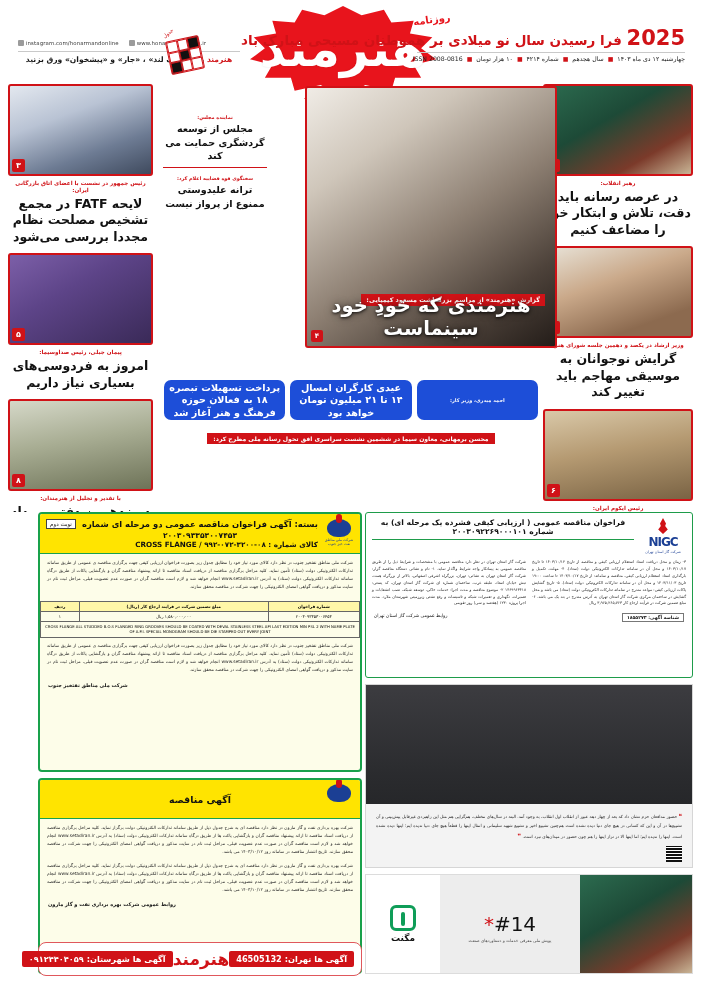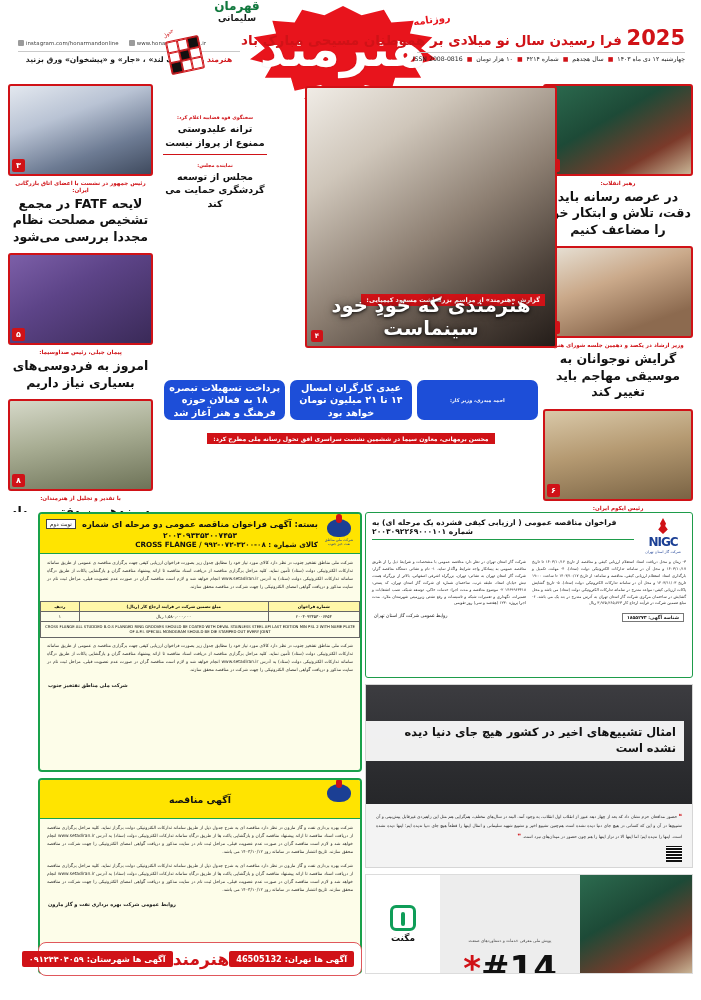--- a/index.html
+++ b/index.html
@@ -220,21 +220,21 @@
   }
   .tender-top { display: flex; padding: 5px 6px 2px; gap: 6px; align-items: flex-start; }
   .nig-logo { width: 46px; flex: 0 0 46px; text-align: center; }
   .nig-flame {
     width: 12px; height: 16px; margin: 0 auto 1px; background:#d01217;
     clip-path: polygon(50% 0, 75% 35%, 68% 50%, 90% 72%, 50% 100%, 10% 72%, 32% 50%, 25% 35%);
   }
   .nig-word { font-size: 12px; font-weight: bold; color:#1b3f94; letter-spacing:-1px; }
   .nig-cap { font-size: 3.6px; color:#1b3f94; line-height:1.25; margin-top:1px; }
   .tender-title {
-    flex: 1; text-align: left; font-size: 7.6px; font-weight: bold; color:#111;
+    flex: 1; text-align: center; font-size: 7.6px; font-weight: bold; color:#111;
     border-bottom: 1px solid #1e9c4a; padding-bottom: 3px;
   }
   .tender-cols { display: flex; gap: 6px; padding: 3px 6px 4px; }
   .tender-cols .c { flex: 1; font-size: 3.9px; line-height: 1.75; color: #2a2a2a; text-align: justify; }
   .tender-foot { display:flex; justify-content: space-between; padding: 2px 8px 4px; font-size: 4.6px; color:#111; }
   .tender-code { border: 1px solid #777; padding: 1px 4px; font-weight: bold; }
 
   
   .ad-photo {
     right: 8px; top: 172px; width: 328px; height: 184px;
@@ -257,21 +257,21 @@
 
   
   .ad-magnet {
     right: 8px; top: 362px; width: 328px; height: 100px;
     background: #f1f1f1; border: 1px solid #dcdcdc; display:flex; overflow:hidden;
   }
   .magnet-photo { width: 112px; background: #5b6a55; }
   .magnet-mid { flex: 1; background: #ededed; position: relative; }
   .magnet-hash {
     position: absolute; left: 50%; top: 50%; transform: translate(-50%,-50%);
-    font-size: 34px; font-weight: bold; color:#111; direction: ltr; white-space: nowrap; margin-top: 44px;
+    font-size: 20px; font-weight: normal; color:#111; direction: ltr; white-space: nowrap;
   }
   .magnet-hash .st { color:#d01217; }
   .magnet-sub {
     position: absolute; left: 0; top: 64%; width: 100%; text-align: center;
     font-size: 4.2px; color:#444;
   }
   .magnet-brand { width: 74px; background:#ffffff; display:flex; flex-direction:column;
                   align-items:center; justify-content:center; gap:2px; }
   .mg-icon { width: 26px; height: 26px; border: 3px solid #0f9d58; border-radius: 6px; position: relative; }
   .mg-icon:after { content:""; position:absolute; left:50%; top:4px; transform:translateX(-50%);
@@ -324,24 +324,20 @@
       <span>را در «مگ لند» ، «جار» و «پیشخوان» ورق بزنید</span>
     </div>
 
     <div class="logo-block">
       <div class="logo-flame"></div>
       <div class="logo-word">هنرمند</div>
       <div class="logo-rooznameh">روزنامه</div>
       <div class="logo-sub">صاحب امتیاز و مدیر مسئول: ...</div>
     </div>
 
-    <div class="qahreman-badge">
-      <div class="qb-t">قهرمان</div>
-      <div class="qb-s">سلیمانی</div>
-    </div>
 
     <div class="cw-label">جدول</div>
     <div class="crossword-ico">
       <i></i>
         <i></i>
         <i></i>
         <i></i>
         <i></i>
         <i></i>
         <i></i>
@@ -426,26 +422,26 @@
     <div class="center">
 
       <div class="hero p-hero">
         <div class="hero-kicker">گزارش «هنرمند» از مراسم بزرگداشت مسعود کیمیایی:</div>
         <div class="hero-head">هنرمندی که خودِ خود سینماست</div>
         <div class="hero-badge">۴</div>
       </div>
 
       <div class="brief-col">
         <div class="brief">
+          <div class="brief-kicker">نماینده مجلس:</div>
+          <div class="brief-head">مجلس از توسعه گردشگری حمایت می کند</div>
+        </div>
+        <div class="brief">
           <div class="brief-kicker">سخنگوی قوه قضاییه اعلام کرد:</div>
           <div class="brief-head">ترانه علیدوستی ممنوع از پرواز نیست</div>
-        </div>
-        <div class="brief">
-          <div class="brief-kicker">نماینده مجلس:</div>
-          <div class="brief-head">مجلس از توسعه گردشگری حمایت می کند</div>
         </div>
       </div>
     </div>
 
     <div class="redrow">
       <div class="redbox">
         <div class="rk"></div>
         <div class="rh">پرداخت تسهیلات تبصره ۱۸ به فعالان حوزه فرهنگ و هنر آغاز شد</div>
       </div>
       <div class="redbox">
@@ -536,21 +532,20 @@
       <div class="tender-foot">
         <div class="tender-code">
           <span>شناسه آگهی:</span>
           <span>۱۸۵۵۲۷۳</span>
         </div>
         <div>روابط عمومی شرکت گاز استان تهران</div>
       </div>
     </div>
 
     <div class="ad-box ad-photo p-crowd">
-      <div class="ph-head">امثال تشییع‌های اخیر در کشور هیچ جای دنیا دیده نشده است</div>
       <div class="ph-body">
         <span class="quote-mark">❝</span>
         <span>حضور مدافعان حرم نشان داد که بعد از چهار دهه عبور از انقلاب اول انقلاب، به وجود آمد. البته در سال‌های مختلف، هم‌گرایی هم مثل این راهبردی غیرقابل پیش‌بینی و آن تشییع‌ها در آن و این که کسانی در هیچ جای دنیا دیده نشده است هم‌چنین تشییع اخیر و تشییع شهید سلیمانی و امثال اینها را قطعاً هیچ جای دنیا ندیده ایم؛ اینها دیده نشده است. اینها را ندیده ایم؛ اما اینها الا در تراز اینها را هم چون حضور در میدان‌های نبرد است.</span>
         <span class="quote-mark">❞</span>
         <div class="ph-foot">
           <div class="qr"></div>
           <div></div>
         </div>
       </div>
     </div>

